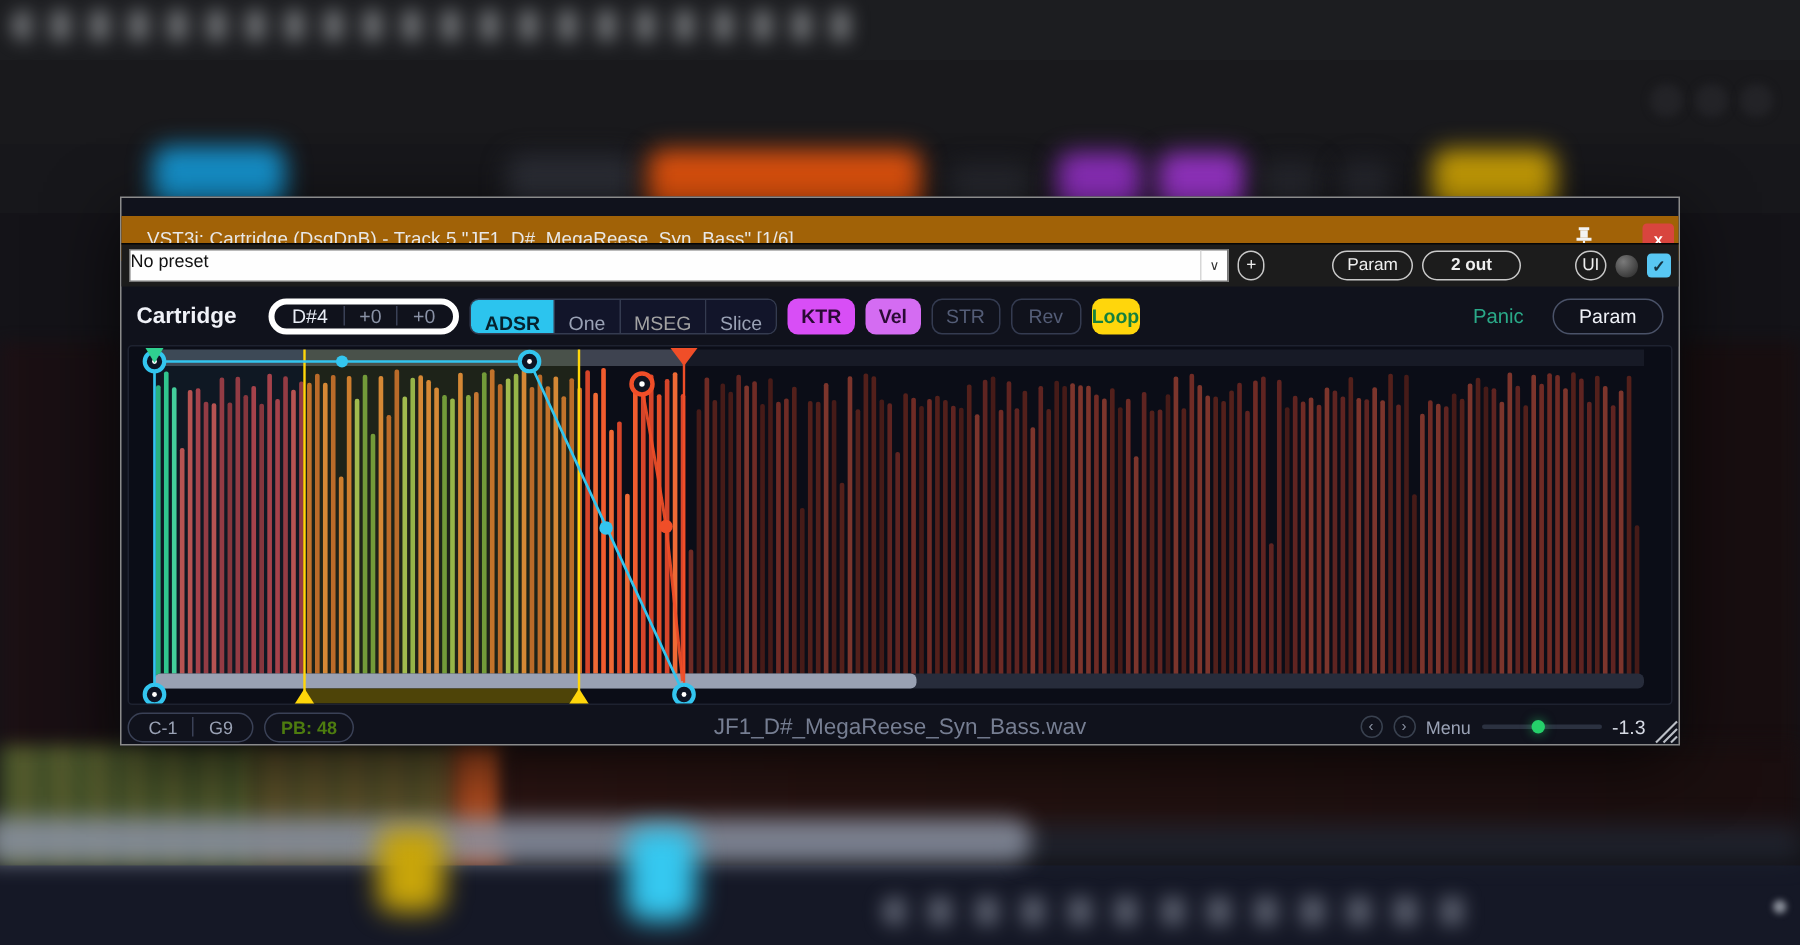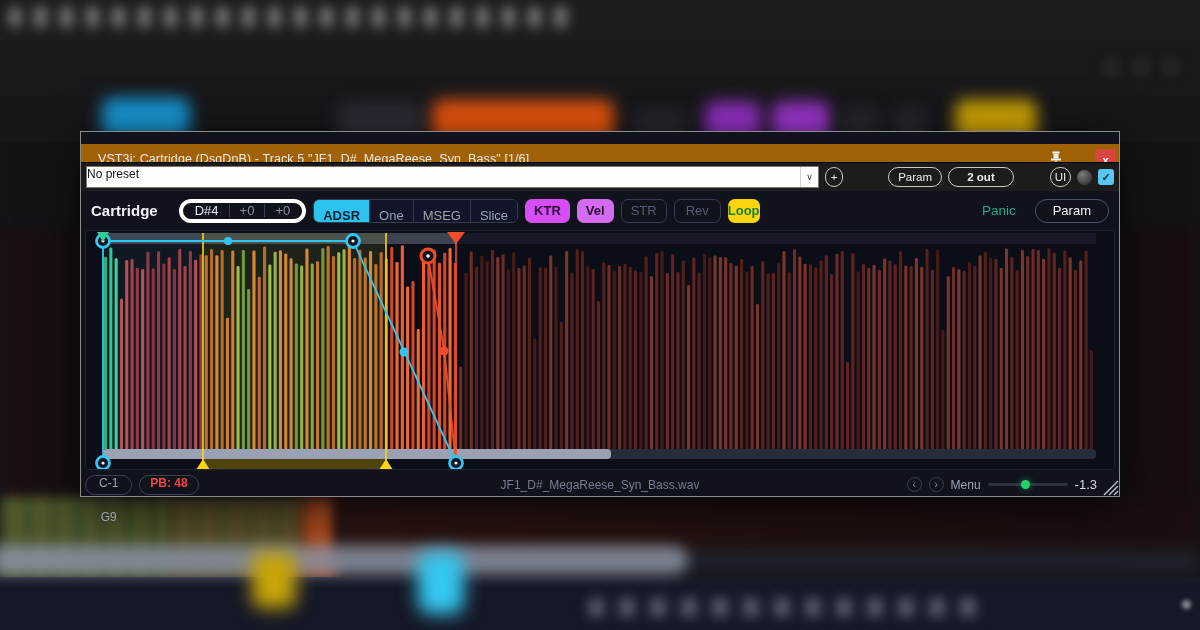--- a/index.html
+++ b/index.html
@@ -86,23 +86,23 @@
   .menubtn{height:24px;border:1px solid #4a5268;border-radius:12px;padding:0 17px;color:#f0f2f8;
     display:flex;align-items:center;box-sizing:border-box;}
 
   .panel{position:absolute;left:4px;top:98px;width:1030px;height:240px;background:#0b0d17;
     border:1px solid #1e2230;border-radius:3px;box-sizing:border-box;}
   .panel svg{position:absolute;left:0;top:0;}
 
   .statusbar{position:absolute;left:4px;top:341px;width:1030px;height:23px;display:flex;align-items:center;
     gap:7px;font-size:12px;}
   .spill{border:1px solid #3a4156;border-radius:12px;height:20px;display:flex;align-items:center;
-    padding:0 13px;gap:10px;color:#9aa2b5;box-sizing:border-box;flex-direction:column;}
-  .spill.pb{color:#ef4444;font-weight:bold;padding:0 10px;}
-  .fname{position:absolute;left:50%;transform:translateX(-50%);color:#767e92;font-size:12px;}
+    padding:0 13px;gap:10px;color:#9aa2b5;box-sizing:border-box;}
+  .spill.pb{color:#4d7c0f;font-weight:bold;padding:0 10px;}
+  .fname{position:absolute;left:50%;transform:translateX(-50%);color:#767e92;font-size:15px;}
   .srt{margin-left:auto;display:flex;align-items:center;gap:7px;}
   .navcirc{width:15px;height:15px;border-radius:50%;border:1.5px solid #39414f;color:#8a92a2;font-size:10px;
     display:flex;align-items:center;justify-content:center;box-sizing:border-box;line-height:1;}
   .normlbl{color:#9aa2b5;}
   .slider{width:80px;height:3px;background:#2b3140;border-radius:2px;position:relative;}
   .sliderdot{position:absolute;left:33px;top:-3px;width:9px;height:9px;border-radius:50%;background:#25d06a;
     box-shadow:0 0 7px rgba(37,208,106,.6);}
   .gain{color:#d6dae4;font-size:13px;margin-right:18px;}
   .grip{position:absolute;right:0;bottom:0;}
 </style>

